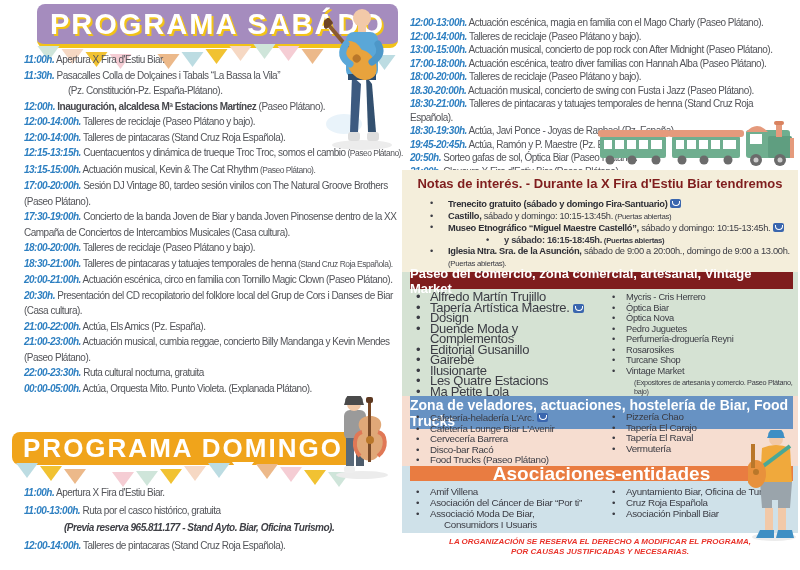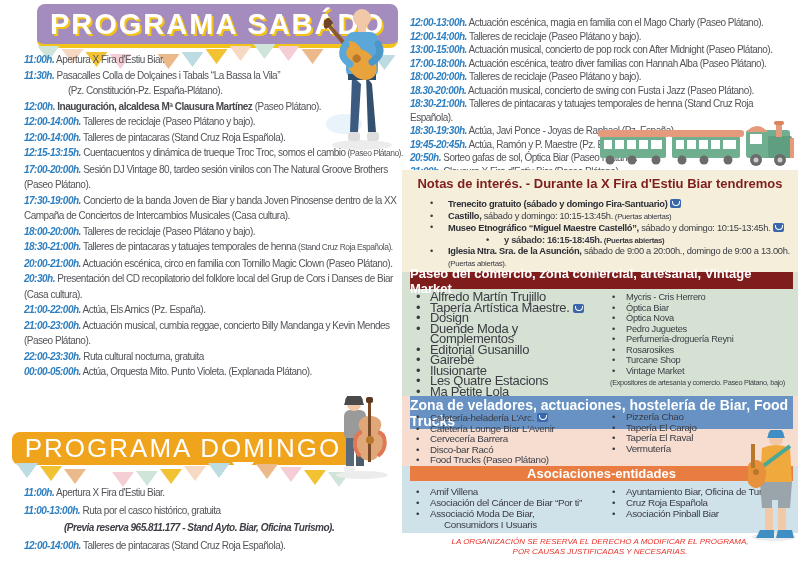--- a/index.html
+++ b/index.html
@@ -5,21 +5,21 @@
   html,body{margin:0;padding:0;}
   .page{position:relative;width:800px;height:570px;background:#ffffff;overflow:hidden;
         font-family:"Liberation Sans",sans-serif;color:#54555a;}
   
   .band{position:absolute;display:flex;align-items:center;justify-content:center;}
   .band-sab{left:37px;top:4px;width:361px;height:40px;background:#a58cbe;border-radius:8px;
             border-bottom:4px solid #f2c318;}
   .band-sab span{font-size:29px;font-weight:bold;color:#ffffff;letter-spacing:2px;
                  text-shadow:2px 2px 0 #f2c318;}
   .band-dom{left:12px;top:432px;width:342px;height:33px;background:#f0a41b;border-radius:8px;}
-  .band-dom span{font-size:26px;font-weight:normal;color:#ffffff;letter-spacing:2px;}
+  .band-dom span{font-size:26px;font-weight:bold;color:#ffffff;letter-spacing:2px;}
   .garland{position:absolute;}
   
   .sched{position:absolute;font-size:10px;letter-spacing:-0.5px;}
   .sched .tm{color:#2d7fc1;font-weight:bold;font-style:italic;}
   .sched .bd{color:#46474c;}
   .sched .sm{font-size:8.5px;}
   .sched .nt{padding-left:44px;}
   .sched .nb{padding-left:40px;font-weight:bold;font-style:italic;color:#3f4046;}
   .sat{left:24px;top:52px;width:380px;line-height:15.5px;}
   .sun{left:24px;top:484px;width:380px;line-height:17.5px;}
@@ -27,43 +27,43 @@
   
   .sec-bg{position:absolute;left:402px;width:396px;}
   .bg-notes{top:170px;height:102px;background:#f4eedb;}
   .bg-commerce{top:272px;height:124px;background:#d5e2d3;}
   .bg-food{top:396px;height:70px;background:#f6ddd0;}
   .bg-assoc{top:466px;height:67px;background:#cfe1e9;}
   .sec-bar{position:absolute;left:410px;width:383px;display:flex;align-items:center;
            justify-content:center;color:#ffffff;font-weight:bold;}
   .bar-commerce{top:272px;height:17px;background:#7f1d1d;font-size:13px;}
   .bar-food{top:396px;height:33px;background:#6792c3;font-size:14px;}
-  .bar-assoc{top:466px;height:15px;background:#e97c41;font-size:13px;}
+  .bar-assoc{top:466px;height:15px;background:#e97c41;font-size:19px;}
   .notes-title{position:absolute;left:402px;top:176px;width:396px;text-align:center;
                color:#7f1d1d;font-weight:bold;font-size:13px;}
   
   ul.blist{position:absolute;margin:0;padding:0;list-style:none;color:#3b3c44;}
   ul.blist li{position:relative;padding-left:16px;letter-spacing:-0.3px;}
   ul.blist li::before{content:"•";position:absolute;left:2px;top:0;color:#3b3c44;}
   ul.notes-list{left:428px;top:198px;width:362px;font-size:9.3px;line-height:11.6px;}
   ul.notes-list li{padding-left:20px;}
   ul.notes-list b{color:#2e2f36;}
   .tiny{font-size:7.8px;}
   li.pad{text-indent:56px;font-weight:bold;}
   ul.com-l{left:414px;top:292px;width:188px;font-size:13px;line-height:10.5px;}
   .com-r{position:absolute;left:610px;top:292px;width:186px;}
   .com-r ul{position:static;font-size:9.3px;line-height:10.5px;}
-  .footnote{font-size:7.3px;color:#3b3c44;margin-top:2px;letter-spacing:-0.3px;}
+  .footnote{font-size:7.3px;color:#3b3c44;margin-top:2px;letter-spacing:-0.3px;margin-left:24px;}
   ul.food-l{left:414px;top:412px;width:200px;font-size:9.8px;line-height:10.6px;}
   ul.food-r{left:610px;top:412px;width:170px;font-size:9.8px;line-height:10.6px;}
   ul.as-l{left:414px;top:486px;width:210px;font-size:9.8px;line-height:11px;}
   ul.as-r{left:610px;top:486px;width:186px;font-size:9.8px;line-height:11px;}
   .cont{padding-left:14px;}
   .legal{position:absolute;left:402px;top:537px;width:396px;text-align:center;
-         color:#e8332b;font-weight:normal;font-style:italic;font-size:8px;line-height:9.5px;}
+         color:#e8332b;font-weight:bold;font-style:italic;font-size:8px;line-height:9.5px;}
   
   .acc{display:inline-block;width:11px;height:9px;background:#3a66ae;border-radius:2px;
        margin-left:3px;position:relative;top:1px;}
   .acc::after{content:"";position:absolute;left:2px;top:2px;width:6px;height:4px;
        border:1px solid #ffffff;border-top:none;border-radius:0 0 5px 5px;}
   .illu{position:absolute;}
 </style>
 </head>
 <body>
 
@@ -112,28 +112,29 @@
     <path d="M22 40 Q14 52 26 60" stroke="#5aa7d8" stroke-width="7" fill="none" stroke-linecap="round"></path>
     <path d="M54 40 Q60 50 48 58" stroke="#4d97c8" stroke-width="7" fill="none" stroke-linecap="round"></path>
   </svg>
 
   <div class="sched sat">
 
       <div class="si"><span class="tm">11:00h.</span> <span class="tx">Apertura X Fira d'Estiu Biar.</span></div>
 
       <div class="si"><span class="tm">11:30h.</span> <span class="tx">Pasacalles Colla de Dolçaines i Tabals “La Bassa la Vila”</span><div class="nt">(Pz. Constitución-Pz. España-Plátano).</div></div>
 
-      <div class="si"><span class="tm">12:00h.</span> <b class="bd">Inauguración, alcaldesa Mª Clausura Martínez</b><span class="tx"> (Paseo Plátano).</span></div>
+      <div class="si"><span class="tm">12:00h.</span> <b class="bd">Inauguración, alcaldesa Mª Estacions Martínez</b><span class="tx"> (Paseo Plátano).</span></div>
 
       <div class="si"><span class="tm">12:00-14:00h.</span> <span class="tx">Talleres de reciclaje (Paseo Plátano y bajo).</span></div>
 
       <div class="si"><span class="tm">12:00-14:00h.</span> <span class="tx">Talleres de pintacaras (Stand Cruz Roja Española).</span></div>
 
       <div class="si"><span class="tm">12:15-13:15h.</span> <span class="tx">Cuentacuentos y dinámica de trueque Troc Troc, somos el cambio</span><span class="sm"> (Paseo Plátano).</span></div>
 
+      <div class="si"><span class="tm">13:15-15:00h.</span> <span class="tx">Actuación musical, Kevin &amp; The Cat Rhythm</span><span class="sm"> (Paseo Plátano).</span></div>
 
       <div class="si"><span class="tm">17:00-20:00h.</span> <span class="tx">Sesión DJ Vintage 80, tardeo sesión vinilos con The Natural Groove Brothers (Paseo Plátano).</span></div>
 
       <div class="si"><span class="tm">17:30-19:00h.</span> <span class="tx">Concierto de la banda Joven de Biar y banda Joven Pinosense dentro de la XX Campaña de Conciertos de Intercambios Musicales (Casa cultura).</span></div>
 
       <div class="si"><span class="tm">18:00-20:00h.</span> <span class="tx">Talleres de reciclaje (Paseo Plátano y bajo).</span></div>
 
       <div class="si"><span class="tm">18:30-21:00h.</span> <span class="tx">Talleres de pintacaras y tatuajes temporales de henna</span><span class="sm"> (Stand Cruz Roja Española).</span></div>
 
       <div class="si"><span class="tm">20:00-21:00h.</span> <span class="tx">Actuación escénica, circo en familia con Tornillo Magic Clown (Paseo Plátano).</span></div>

